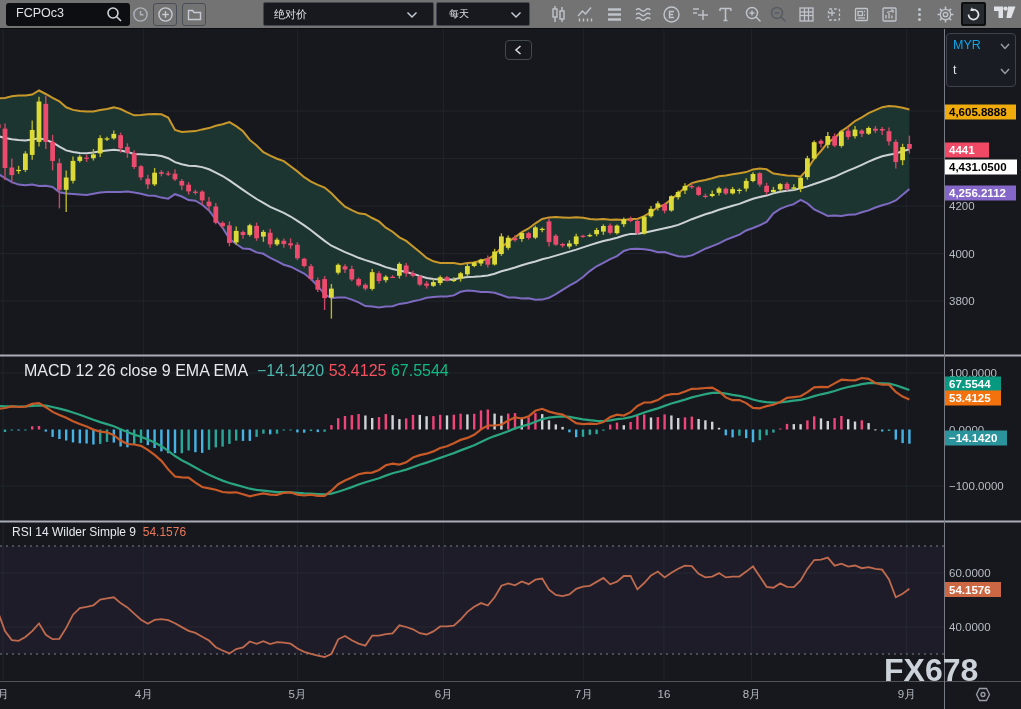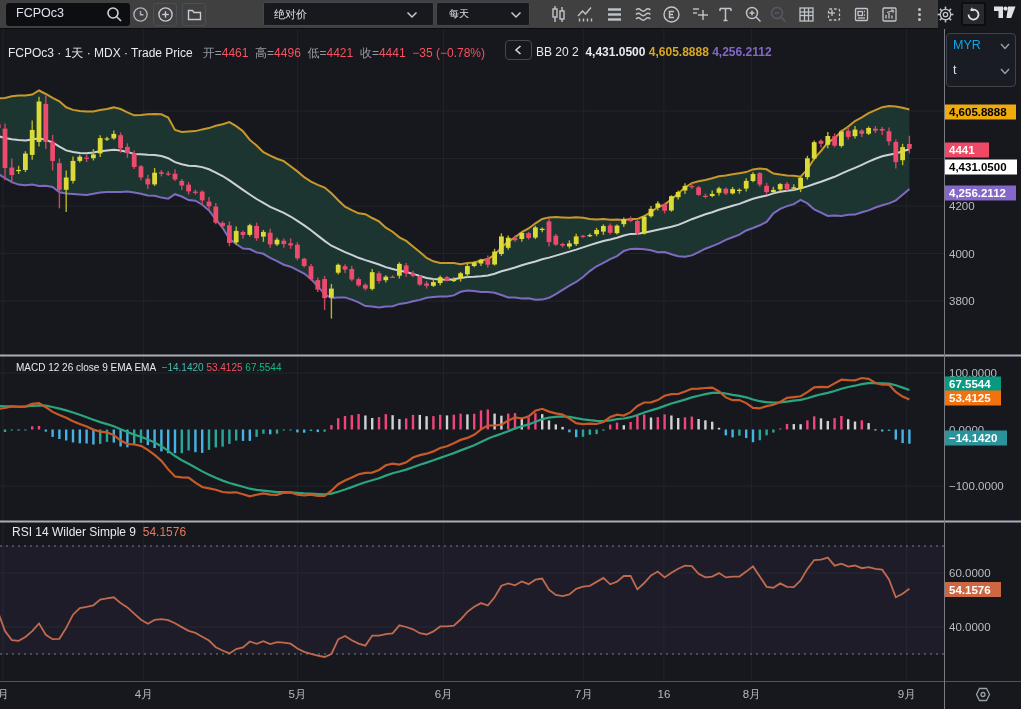--- a/index.html
+++ b/index.html
@@ -1,19 +1,19 @@
 <!DOCTYPE html>
 <html><head><meta charset="utf-8"><style>
 * { margin:0; padding:0; box-sizing:border-box; }
 html,body { width:1021px; height:709px; background:#16181d; overflow:hidden;
   font-family:"Liberation Sans", sans-serif; }
 #stage { position:absolute; top:0; left:0; width:1021px; height:709px; }
 .abs { position:absolute; }
-#toolbar { position:absolute; top:0; left:0; width:938px; height:29px;
-  background:#404040; border-bottom:1px solid #0c0d10; z-index:5; }
+#toolbar { position:absolute; top:0; left:0; width:1021px; height:29px;
+  background:#737373; border-bottom:1px solid #0c0d10; z-index:5; }
 .tb-ico { position:absolute; top:3px; }
 #legend1 { position:absolute; top:45px; left:8px; font-size:12px; color:#e6e9ef; z-index:4; white-space:nowrap; }
 .gray { color:#9598a1; } .red { color:#f7525f; }
 #fx { position:absolute; left:884px; top:652px; font-size:32px; font-weight:bold;
   color:#ccd2d9; z-index:4; }
 </style></head>
 <body>
 <div id="stage">
 <svg class="abs" width="1021" height="709" viewBox="0 0 1021 709" style="top:0;left:0;z-index:1">
 <defs>
@@ -673,44 +673,37 @@
     <path d="M10.2 1.2 L11.6 4.6 L8 5.3 Z" fill="#e3e6eb"></path>
         </g>
   </svg>
   <svg class="abs" style="left:994px;top:6px" width="22" height="13" viewBox="0 0 22 13">
     <path d="M0 0.5 H9 V12 H4.5 V5 H0 Z" fill="#dfe2e7"></path>
     <circle cx="11.5" cy="2.6" r="2.1" fill="#dfe2e7"></circle>
     <path d="M14 0.5 h7.5 L17.2 12 h-4.7 Z" fill="#dfe2e7"></path>
   </svg>
 </div>
 
-<div id="legend1">FCPOc3 · 1天 · MDX · Trade Price&nbsp;&nbsp;
-<span class="gray">开=</span><span class="red">4461</span>&nbsp;
-<span class="gray">高=</span><span class="red">4496</span>&nbsp;
-<span class="gray">低=</span><span class="red">4421</span>&nbsp;
-<span class="gray">收=</span><span class="red">4441</span>&nbsp;
-<span class="red">−35 (−0.78%)</span></div>
 <div class="abs" style="left:505px;top:40px;width:27px;height:20px;border:1px solid #44484f;border-radius:4px;z-index:4"></div>
 <svg class="abs" style="left:514px;top:45px;z-index:4" width="8" height="10" viewBox="0 0 8 10">
   <path d="M6.5 1 L2 5 L6.5 9" fill="none" stroke="#d4d7dd" stroke-width="1.6"></path>
 </svg>
-<div class="abs" style="left:536px;top:45px;font-size:12px;color:#e6e9ef;z-index:4">BB 20 2&nbsp;
-<b>4,431.0500</b> <b style="color:#d8a722">4,605.8888</b> <b style="color:#8467c8">4,256.2112</b></div>
-<div class="abs" style="left:16px;top:362px;font-size:10px;color:#e6e9ef;z-index:4">MACD 12 26 close 9 EMA EMA&nbsp;
+<div class="abs" style="left:24px;top:362px;font-size:16px;color:#e6e9ef;z-index:4">MACD 12 26 close 9 EMA EMA&nbsp;
 <span style="color:#4db6ac">−14.1420</span> <span style="color:#f7525f">53.4125</span> <span style="color:#10b981">67.5544</span></div>
 <div class="abs" style="left:12px;top:525px;font-size:12px;color:#e6e9ef;z-index:4">RSI 14 Wilder Simple 9&nbsp;
 <span style="color:#e8795a">54.1576</span></div>
 
 <div class="abs" style="left:946px;top:33px;width:70px;height:54px;border:1px solid #3f434b;border-radius:4px;background:#191c22;z-index:4"></div>
 <div class="abs" style="left:953px;top:38px;font-size:12.5px;color:#0ea5e9;z-index:4">MYR</div>
 <svg class="abs" style="left:1000px;top:43px;z-index:4" width="10" height="7" viewBox="0 0 10 7">
   <path d="M1 1 L5 5.5 L9 1" fill="none" stroke="#9b9fa8" stroke-width="1.4"></path>
     </svg>
 <div class="abs" style="left:953px;top:63px;font-size:12.5px;color:#dfe2e8;z-index:4">t</div>
 <svg class="abs" style="left:1000px;top:68px;z-index:4" width="10" height="7" viewBox="0 0 10 7">
   <path d="M1 1 L5 5.5 L9 1" fill="none" stroke="#9b9fa8" stroke-width="1.4"></path>
     </svg>
 
+<div id="fx">FX678</div>
 <svg class="abs" style="left:975px;top:687px;z-index:4" width="16" height="15" viewBox="0 0 16 15">
   <path d="M4.5 1.5 h7 l3 6 -3 6 h-7 l-3 -6 Z" fill="none" stroke="#9b9fa8" stroke-width="1.3"></path>
   <circle cx="8" cy="7.5" r="2" fill="none" stroke="#9b9fa8" stroke-width="1.3"></circle>
 </svg>
 </div>
 
 </body></html>

